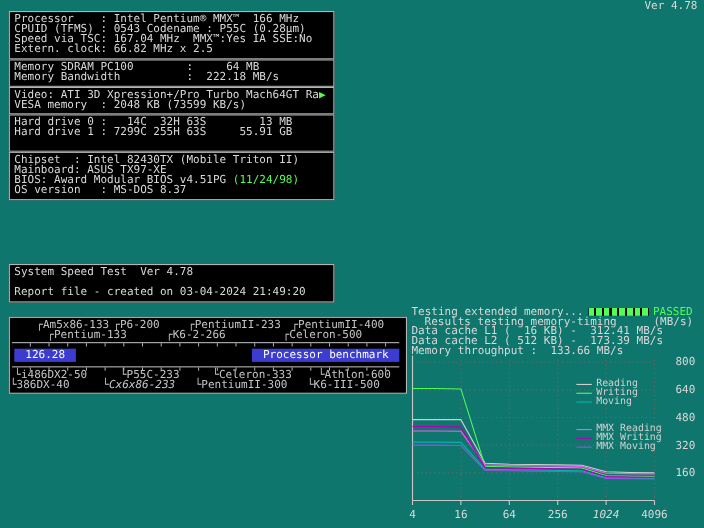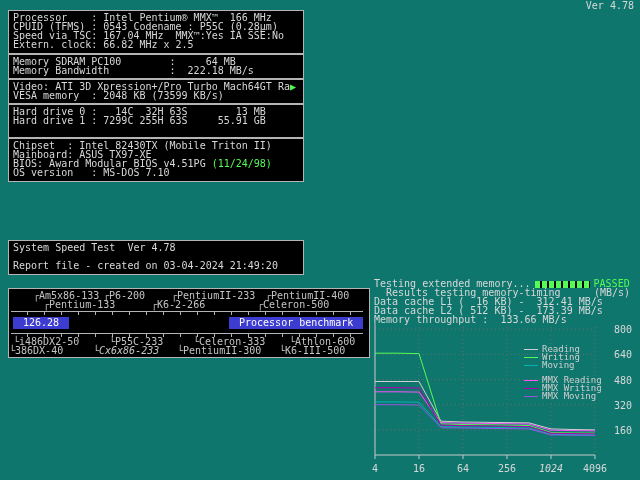--- a/index.html
+++ b/index.html
@@ -23,21 +23,21 @@
          background-size:17px 3px;background-repeat:repeat-x;}
   .bluebox{position:absolute;background:#3c3cd0;color:#fcfcfc;padding:1px 10px;white-space:pre;height:10px;line-height:10px;}
   
   #chart-wrap{position:absolute;left:374px;top:323px;width:262px;height:154px;}
   #mem-chart-svg{position:absolute;left:0;top:0;}
   .axis-label{position:absolute;white-space:pre;color:#d8d8d8;font-size:10px;line-height:9px;}
   .ylab{left:212px;padding-left:28px;}
   .xlab{top:141px;transform:translateX(-50%);}
   #chart-legend{position:absolute;left:150px;top:22px;}
   .legend-item{display:flex;align-items:center;height:8px;font-size:9px;line-height:8px;color:#d0d0d0;white-space:pre;}
-  .legend-gap{margin-top:7px;}
+  .legend-gap{margin-top:17px;}
   .legend-swatch{display:inline-block;width:14px;height:0;border-top:1px solid #fff;margin-right:4px;}
 </style>
 </head>
 <body>
 
 <div id="screen">
 
   <span class="ver">Ver 4.78</span>
 
   <div class="box" style="left:8px;top:10px;width:296px;height:44px;">
@@ -59,21 +59,21 @@
 
   <div class="box" style="left:8px;top:104px;width:296px;height:34px;">
     <div class="ln">Hard drive 0 :   14C  32H 63S        13 MB</div>
     <div class="ln">Hard drive 1 : 7299C 255H 63S     55.91 GB</div>
   </div>
 
   <div class="box" style="left:8px;top:138px;width:296px;height:44px;">
     <div class="ln">Chipset  : Intel 82430TX (Mobile Triton II)</div>
     <div class="ln">Mainboard: ASUS TX97-XE</div>
     <div class="ln"><span>BIOS: Award Modular BIOS v4.51PG </span><span class="green">(11/24/98)</span></div>
-    <div class="ln">OS version   : MS-DOS 7.10</div>
+    <div class="ln">OS version   : MS-DOS 8.37</div>
   </div>
 
   <div class="box" style="left:8px;top:240px;width:296px;height:35px;">
     <div class="ln">System Speed Test  Ver 4.78</div>
     <div class="ln"></div>
     <div class="ln">Report file - created on 03-04-2024 21:49:20</div>
   </div>
 
   <div class="box" id="gauge-box">
     <div class="gauge-row" id="gauge-top1" style="top:2px;">

